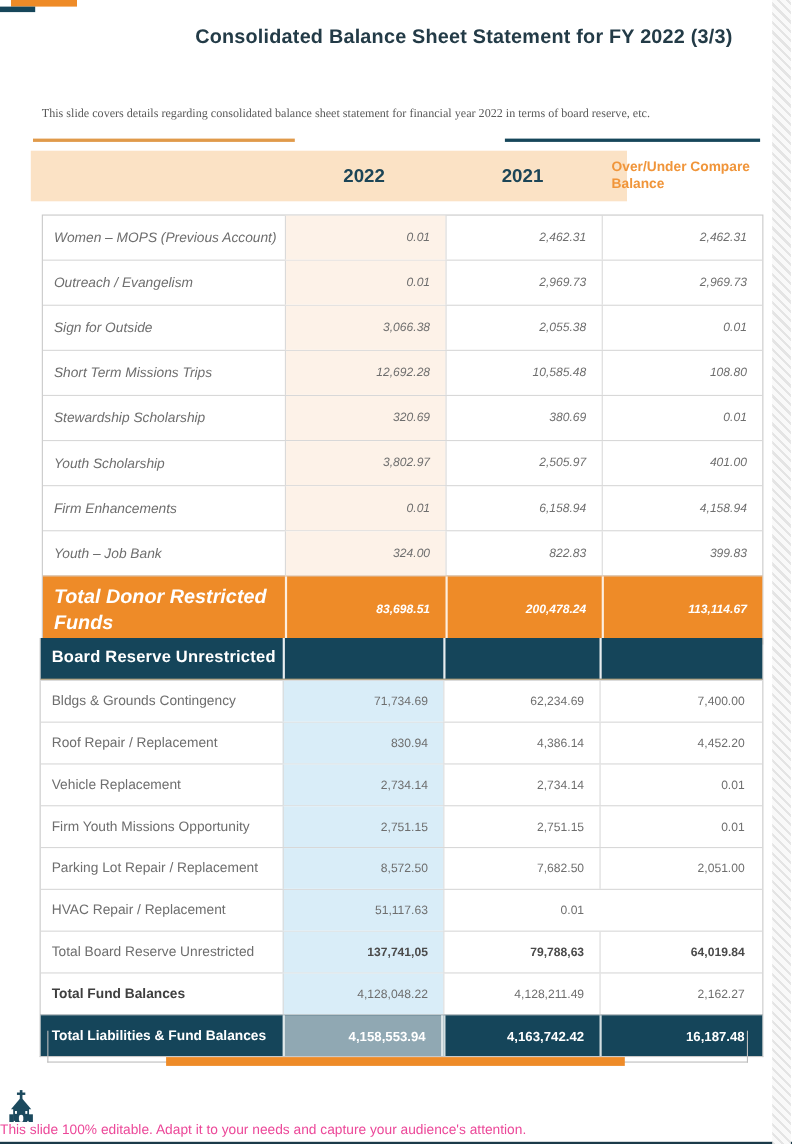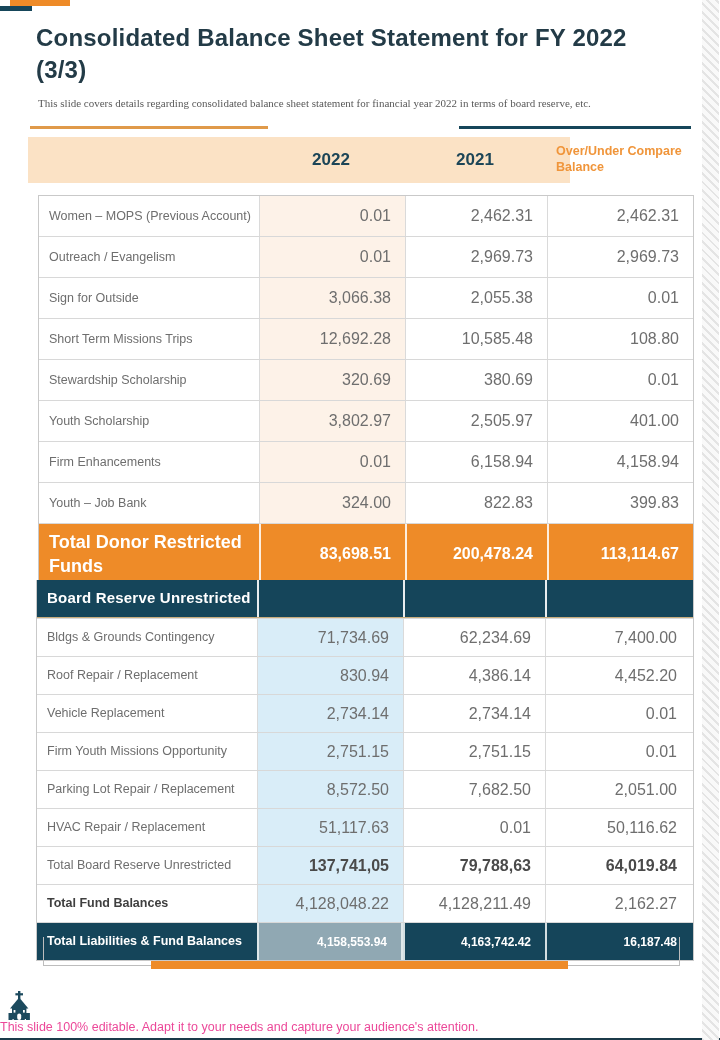--- a/index.html
+++ b/index.html
@@ -6,47 +6,47 @@
   .slide{
     position:relative;width:720px;height:1040px;background:#ffffff;overflow:hidden;
     font-family:"Liberation Sans",sans-serif;
   }
   
   .top-orange-bar{position:absolute;left:10px;top:0;width:60px;height:6px;background:#ee8b28;}
   .top-teal-bar{position:absolute;left:0;top:6px;width:32px;height:5px;background:#16465a;}
 
   .page-title{
     position:absolute;left:36px;top:22px;width:630px;
-    font-size:24px;font-weight:700;color:#233b47;line-height:1.32;letter-spacing:.2px;
+    font-size:18px;font-weight:700;color:#233b47;line-height:1.32;letter-spacing:.2px;text-align:right;
   }
   .slide-subtitle{
     position:absolute;left:38px;top:96px;width:620px;
     font-size:11px;color:#595959;line-height:1.45;font-family:Liberation Serif, serif;
   }
   .divider-orange{position:absolute;left:30px;top:126px;width:238px;height:3px;background:#e09a4a;}
   .divider-teal{position:absolute;left:459px;top:126px;width:232px;height:3px;background:#16465a;}
 
   
   .row{display:grid;grid-template-columns:220px 146px 142px 146px;}
   .cell{display:flex;align-items:center;box-sizing:border-box;}
   .lbl{justify-content:flex-start;padding:6px 6px 6px 10px;color:#6e6e6e;font-size:12.5px;line-height:1.35;}
-  .num{justify-content:flex-end;padding:6px 14px 6px 4px;color:#6e6e6e;font-size:16px;}
+  .num{justify-content:flex-end;padding:6px 14px 6px 4px;color:#6e6e6e;font-size:11px;}
 
   
   .t1-header{
     position:absolute;left:28px;top:137px;width:542px;height:46px;background:#fbe2c5;
     display:grid;grid-template-columns:230px 146px 142px 152px;
   }
   .hc{display:flex;align-items:center;box-sizing:border-box;}
   .hc-year{justify-content:center;font-size:17px;font-weight:700;color:#1c4557;}
   .hc-diff{justify-content:flex-start;padding-left:10px;padding-right:8px;
     font-size:12.5px;font-weight:700;color:#f0953a;line-height:1.25;}
 
   
-  .t1{position:absolute;left:38px;top:195px;width:654px;border:1px solid #c9c9c9;}
+  .t1{position:absolute;left:38px;top:195px;width:654px;border:1px solid #c9c9c9;font-style:italic;}
   .t1 .row{min-height:40px;}
   .t1 .row + .row{border-top:1px solid #d8d8d8;}
   .t1 .cell + .cell{border-left:1px solid #dadada;}
   .t1 .col2022{background:#fdf2e8;}
 
   .t2{position:absolute;left:36px;top:580px;width:656px;border:1px solid #c9c9c9;border-top:none;}
   .t2 .row{min-height:37px;}
   .t2 .row + .row{border-top:1px solid #d8d8d8;}
   .t2 .cell + .cell{border-left:1px solid #dadada;}
   .t2 .col2022{background:#d9edf8;}
@@ -204,21 +204,20 @@
       <div class="row">
         <div class="cell lbl">Parking Lot Repair / Replacement</div>
         <div class="cell num col2022">8,572.50</div>
         <div class="cell num col2021">7,682.50</div>
         <div class="cell num coldiff">2,051.00</div>
       </div>
       <div class="row">
         <div class="cell lbl">HVAC Repair / Replacement</div>
         <div class="cell num col2022">51,117.63</div>
         <div class="cell num col2021">0.01</div>
-        <div class="cell num coldiff">50,116.62</div>
       </div>
       <div class="row em-values">
         <div class="cell lbl">Total Board Reserve Unrestricted</div>
         <div class="cell num col2022">137,741,05</div>
         <div class="cell num col2021">79,788,63</div>
         <div class="cell num coldiff">64,019.84</div>
       </div>
       <div class="row em-label">
         <div class="cell lbl">Total Fund Balances</div>
         <div class="cell num col2022">4,128,048.22</div>

